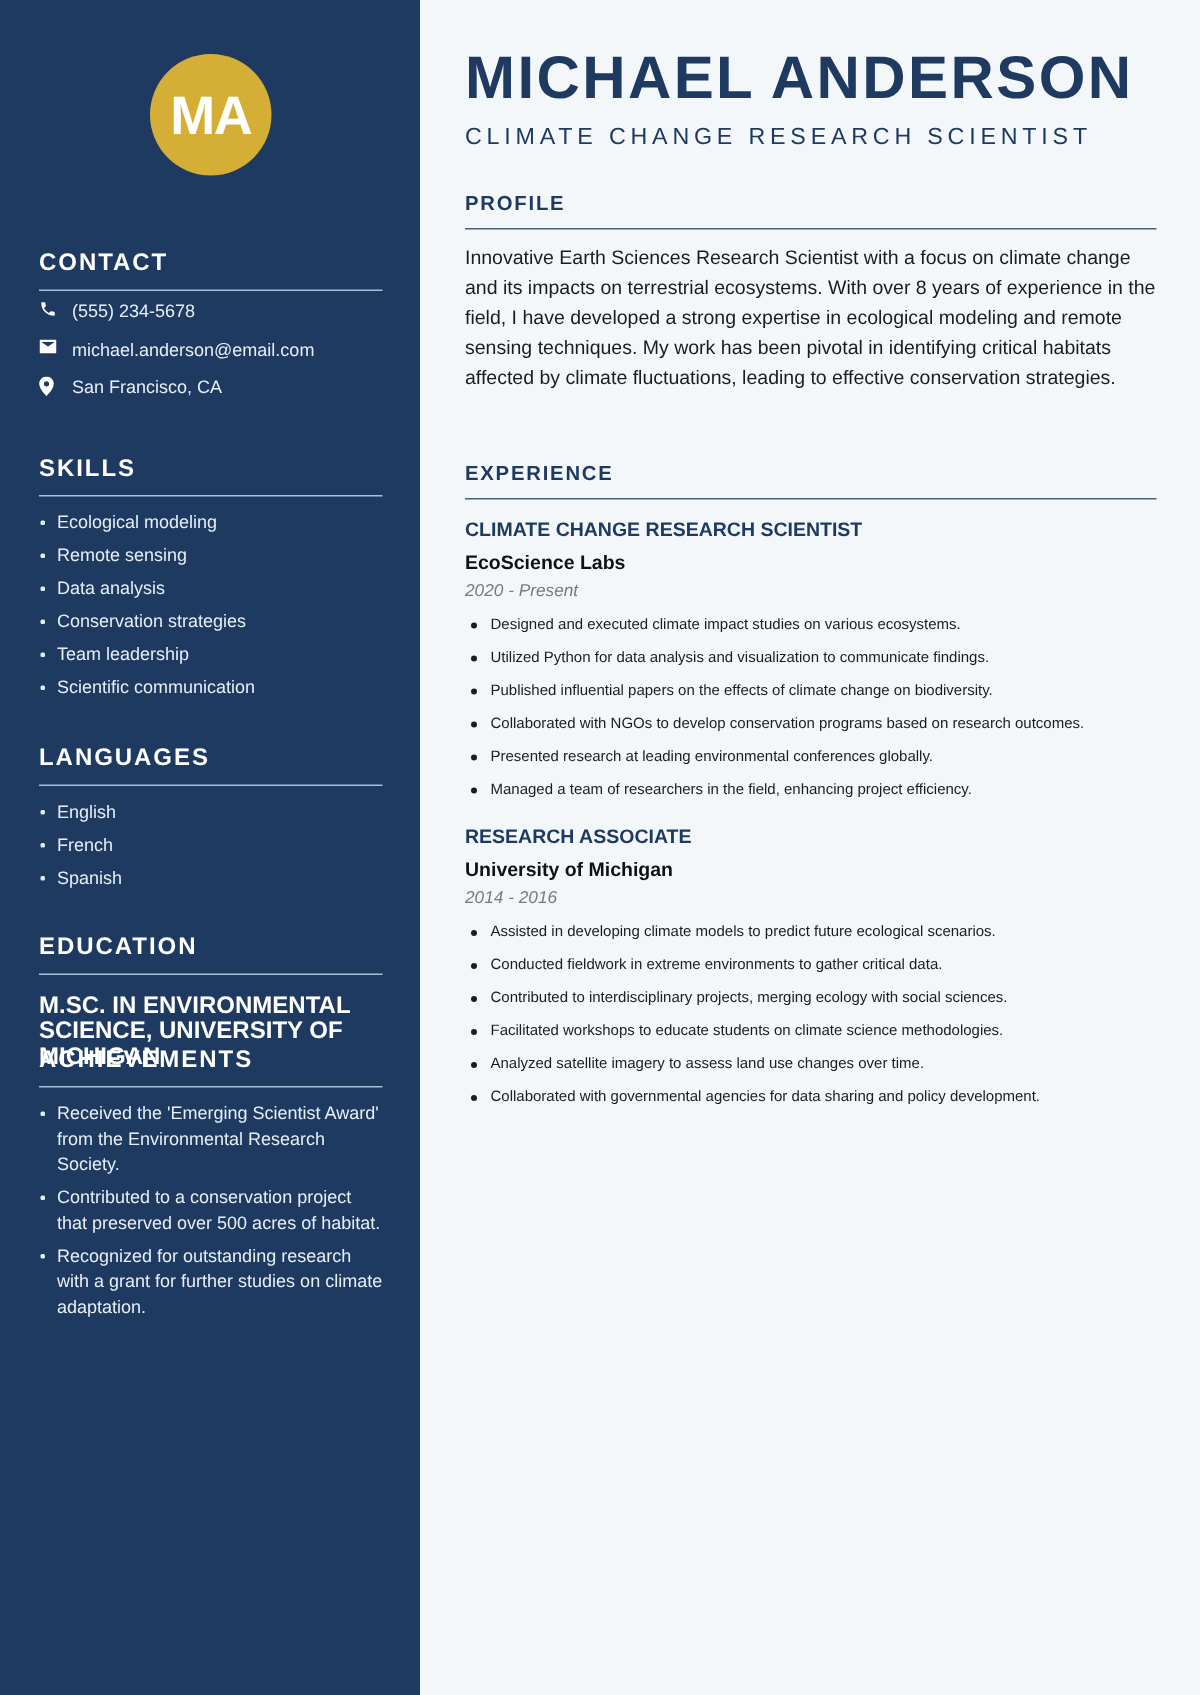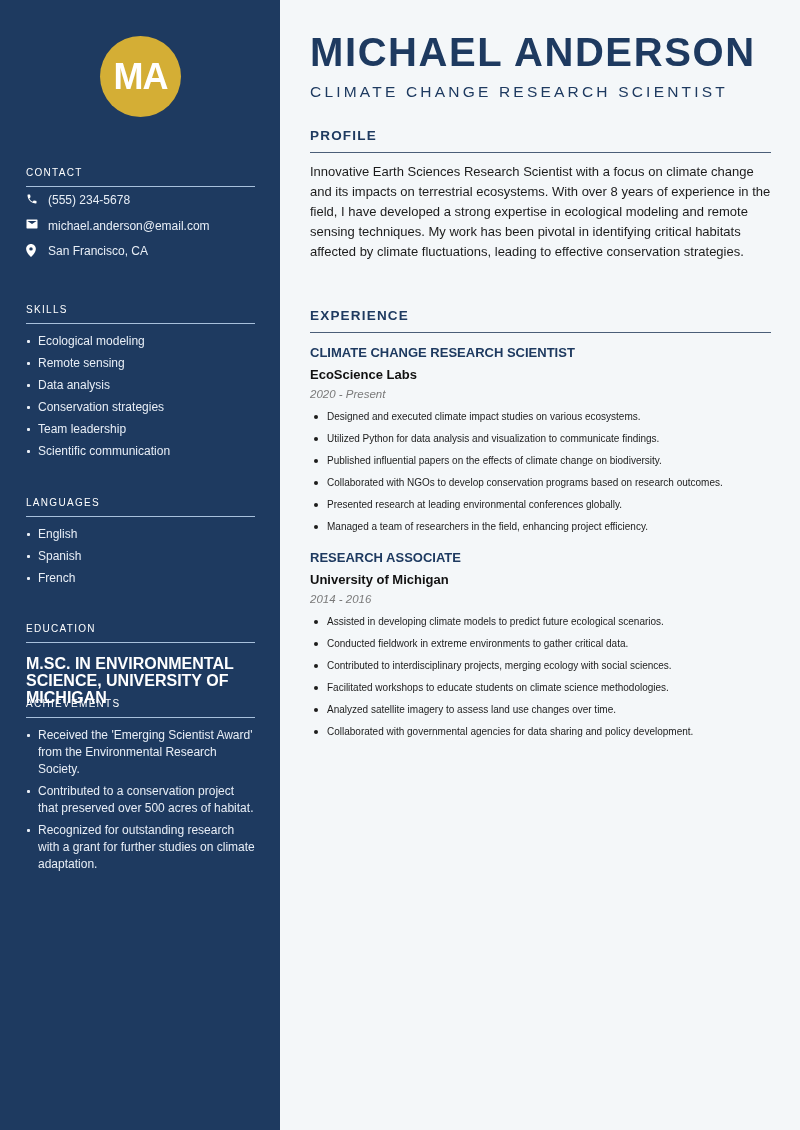--- a/index.html
+++ b/index.html
@@ -18,21 +18,21 @@
     }
     .avatar {
       position: absolute; left: 100px; top: 36px;
       width: 81px; height: 81px; border-radius: 50%;
       background: #d4ae35;
       display: flex; align-items: center; justify-content: center;
       color: #ffffff; font-weight: bold; font-size: 36px; letter-spacing: -1px;
     }
     .side-section { position: absolute; left: 26px; width: 229px; }
     .side-title {
-      font-size: 10px; font-weight: normal; letter-spacing: 1.3px;
+      font-size: 16px; font-weight: bold; letter-spacing: 1.3px;
       padding-bottom: 8px;
       border-bottom: 1.5px solid #a8c0dc;
       color: #ffffff;
     }
     .contact-row {
       display: flex; align-items: flex-start; font-size: 12px;
       height: 25.5px; color: #e8eef6;
     }
     .contact-row .ic { width: 22px; display: flex; align-items: center; }
     .side-list { list-style: none; margin-top: 9px; }
@@ -127,22 +127,22 @@
       <li>Conservation strategies</li>
       <li>Team leadership</li>
       <li>Scientific communication</li>
     </ul>
   </section>
 
   <section class="side-section" style="top:497px">
     <h2 class="side-title">LANGUAGES</h2>
     <ul class="side-list">
       <li>English</li>
+      <li>French</li>
       <li>Spanish</li>
-      <li>French</li>
     </ul>
   </section>
 
   <section class="side-section" style="top:623px">
     <h2 class="side-title">EDUCATION</h2>
     <p class="edu-text">M.SC. IN ENVIRONMENTAL SCIENCE, UNIVERSITY OF MICHIGAN</p>
   </section>
 
   <section class="side-section" style="top:698px">
     <h2 class="side-title">ACHIEVEMENTS</h2>

